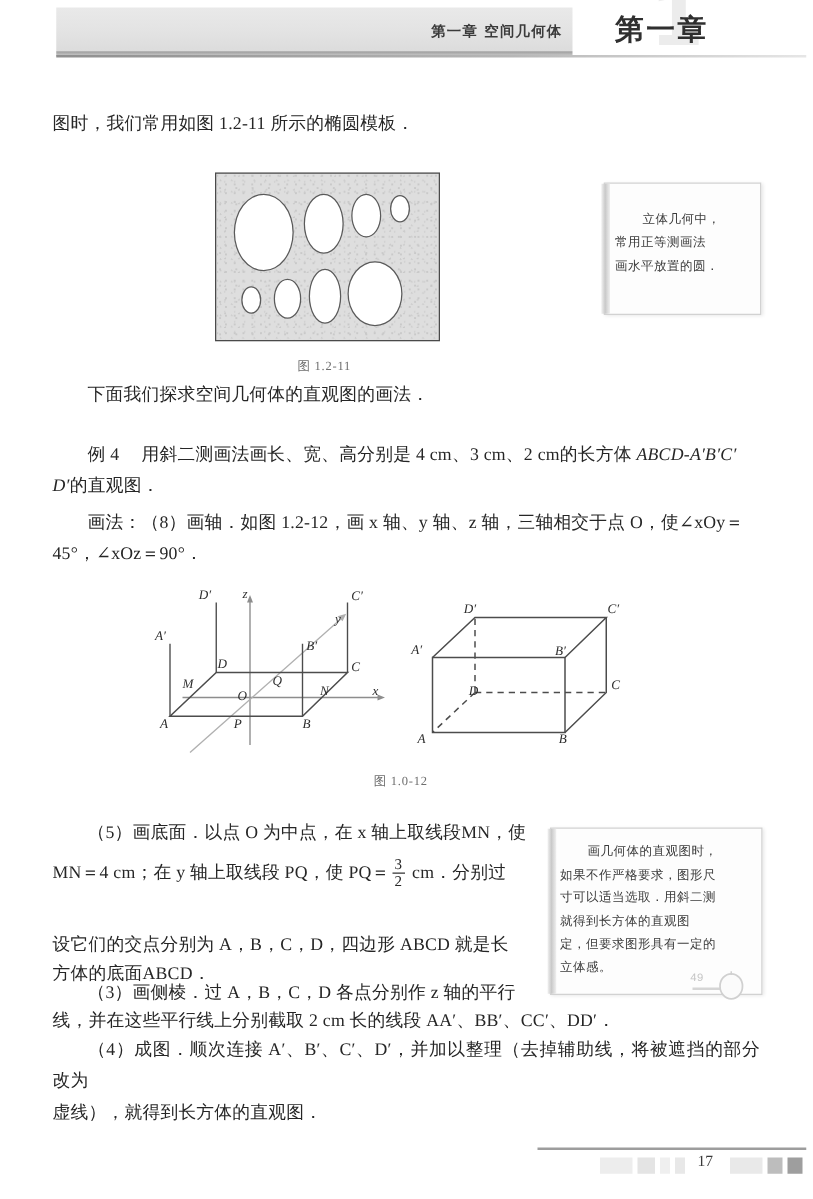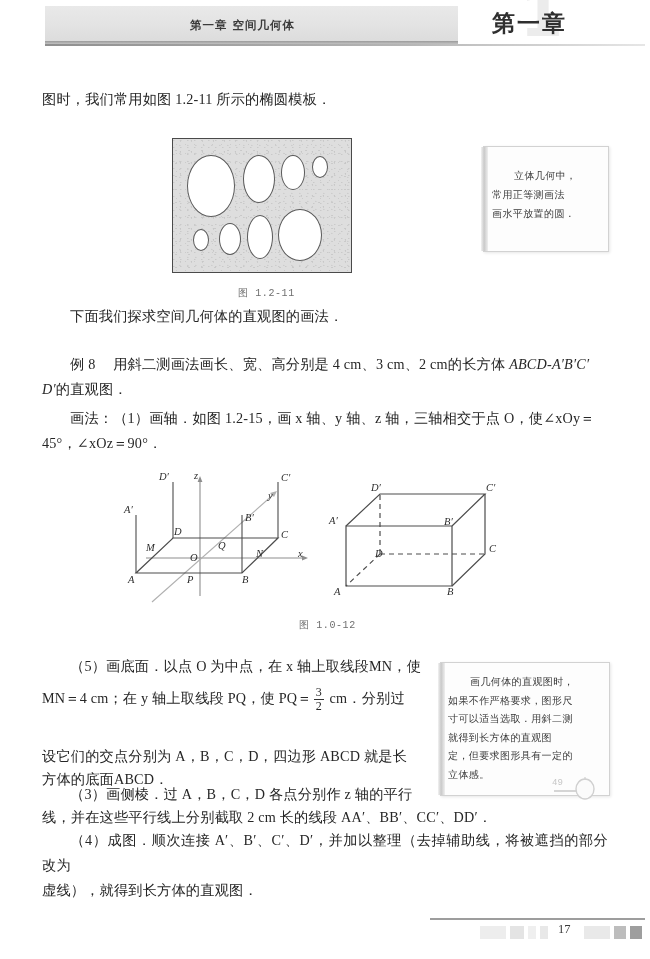--- a/index.html
+++ b/index.html
@@ -13,21 +13,21 @@
   .hdr-band{
     position:absolute;left:45px;top:6px;width:556px;height:35px;
     background:linear-gradient(180deg,#e9e9e9 0%,#e3e3e3 55%,#dcdcdc 100%);
   }
   .hdr-band::after{
     content:"";position:absolute;left:0;right:-4px;bottom:-4px;height:4px;
     background:linear-gradient(180deg,#9a9a9a,#cfcfcf);
   }
   .hdr-title{
     position:absolute;left:190px;top:18px;width:260px;
-    font-size:11.5px;letter-spacing:1px;color:#3b3b3b;text-align:left;
+    font-size:11.5px;letter-spacing:1px;color:#3b3b3b;text-align:right;
     font-family:"DejaVu Sans","Liberation Sans",sans-serif;font-weight:bold;
   }
   .hdr-right{
     position:absolute;left:458px;top:0px;width:192px;height:46px;
     background:#ffffff;
   }
   .hdr-bignum{
     position:absolute;left:520px;top:-16px;
     font-size:62px;font-weight:bold;color:#ececec;
     font-family:"DejaVu Sans","Liberation Sans",sans-serif;
@@ -66,21 +66,21 @@
       radial-gradient(circle at 11% 23%, #b9b9b9 0.6px, transparent 0.9px),
       radial-gradient(circle at 38% 61%, #bcbcbc 0.6px, transparent 0.9px),
       radial-gradient(circle at 66% 17%, #b5b5b5 0.6px, transparent 0.9px),
       radial-gradient(circle at 85% 79%, #c0c0c0 0.6px, transparent 0.9px),
       radial-gradient(circle at 24% 88%, #b8b8b8 0.6px, transparent 0.9px);
     background-size:7px 7px,9px 9px,11px 11px,8px 8px,13px 13px;
   }
   .ell{position:absolute;border:1.3px solid #5a5a5a;border-radius:50%;
        background:#ffffff;}
   .fig-cap{position:absolute;font-size:10px;color:#6e6e6e;letter-spacing:.6px;
-           font-family:Liberation Mono, monospace;padding-left:12px;}
+           font-family:Liberation Serif, serif;padding-left:12px;}
 
   
   .note{
     position:absolute;background:#fdfdfd;
     border:1px solid #d2d2d2;
     box-shadow:1px 1px 3px rgba(0,0,0,.10);
   }
   .note::before{ 
     content:"";position:absolute;left:-3px;top:0;bottom:0;width:7px;
     background:linear-gradient(90deg,#f2f2f2,#c9c9c9 45%,#efefef);
@@ -141,27 +141,27 @@
   <span class="note-ind"></span><span>立体几何中，</span><br>
   <span>常用正等测画法</span><br>
   <span>画水平放置的圆．</span>
 </div>
 
 <div class="para" style="left:42px;top:304px;width:566px;">
   <span class="ind"></span><span>下面我们探求空间几何体的直观图的画法．</span>
 </div>
 
 <div class="para" style="left:42px;top:352px;width:566px;">
-  <span class="ind"></span><span>例 8</span>
+  <span class="ind"></span><span>例 4</span>
   <span style="display:inline-block;width:14px;"></span><span>用斜二测画法画长、宽、高分别是 4 cm、3 cm、2 cm的长方体 </span><i>ABCD-A′B′C′</i><br>
   <i>D′</i><span>的直观图．</span>
 </div>
 
 <div class="para" style="left:42px;top:406px;width:566px;">
-  <span class="ind"></span><span>画法：（1）画轴．如图 1.2-15，画 x 轴、y 轴、z 轴，三轴相交于点 O，使∠xOy＝</span><br>
+  <span class="ind"></span><span>画法：（8）画轴．如图 1.2-12，画 x 轴、y 轴、z 轴，三轴相交于点 O，使∠xOy＝</span><br>
   <span>45°，∠xOz＝90°．</span>
 </div>
 
 <div class="fig2">
 
   <svg width="200" height="142" viewBox="0 0 200 142" style="position:absolute;left:0;top:0;">
     <g stroke="#4c4c4c" stroke-width="1.1" fill="none">
 
       <line x1="82" y1="12" x2="82" y2="128" stroke="#8d8d8d"></line>
       <polygon points="82,8 79.6,14 84.4,14" fill="#8d8d8d" stroke="none"></polygon>

